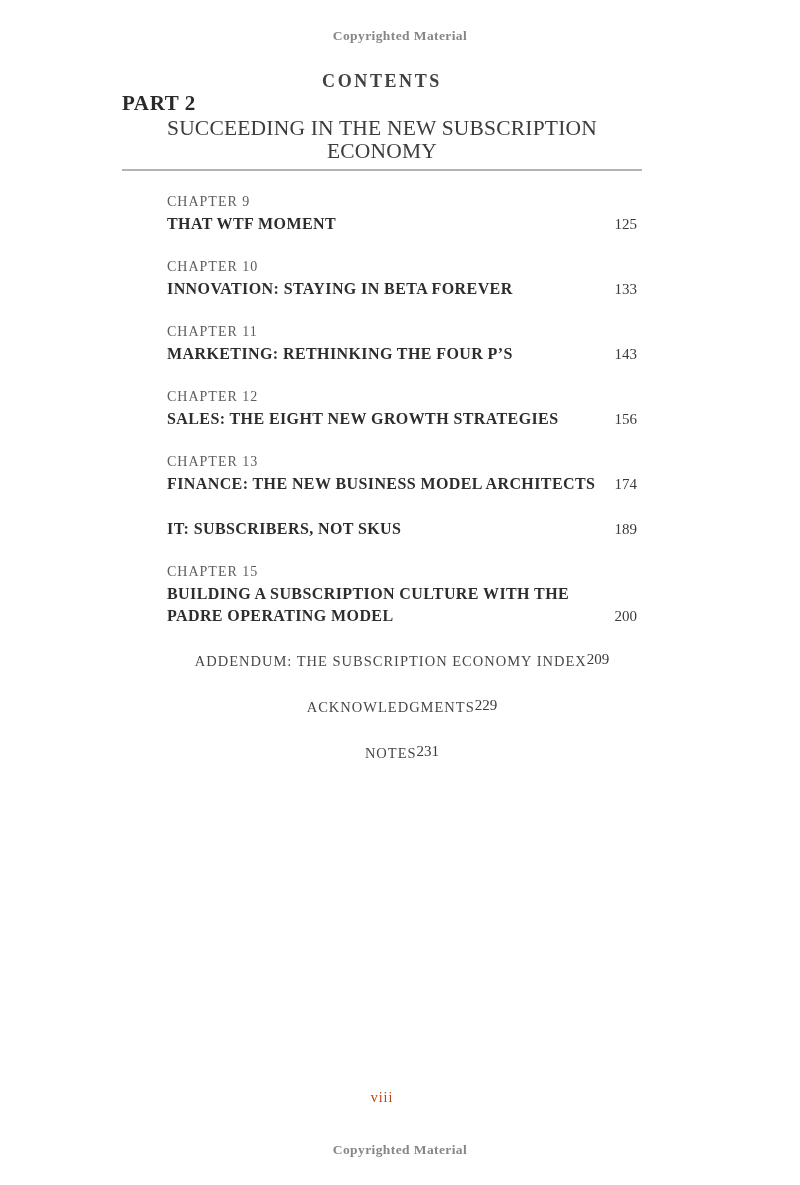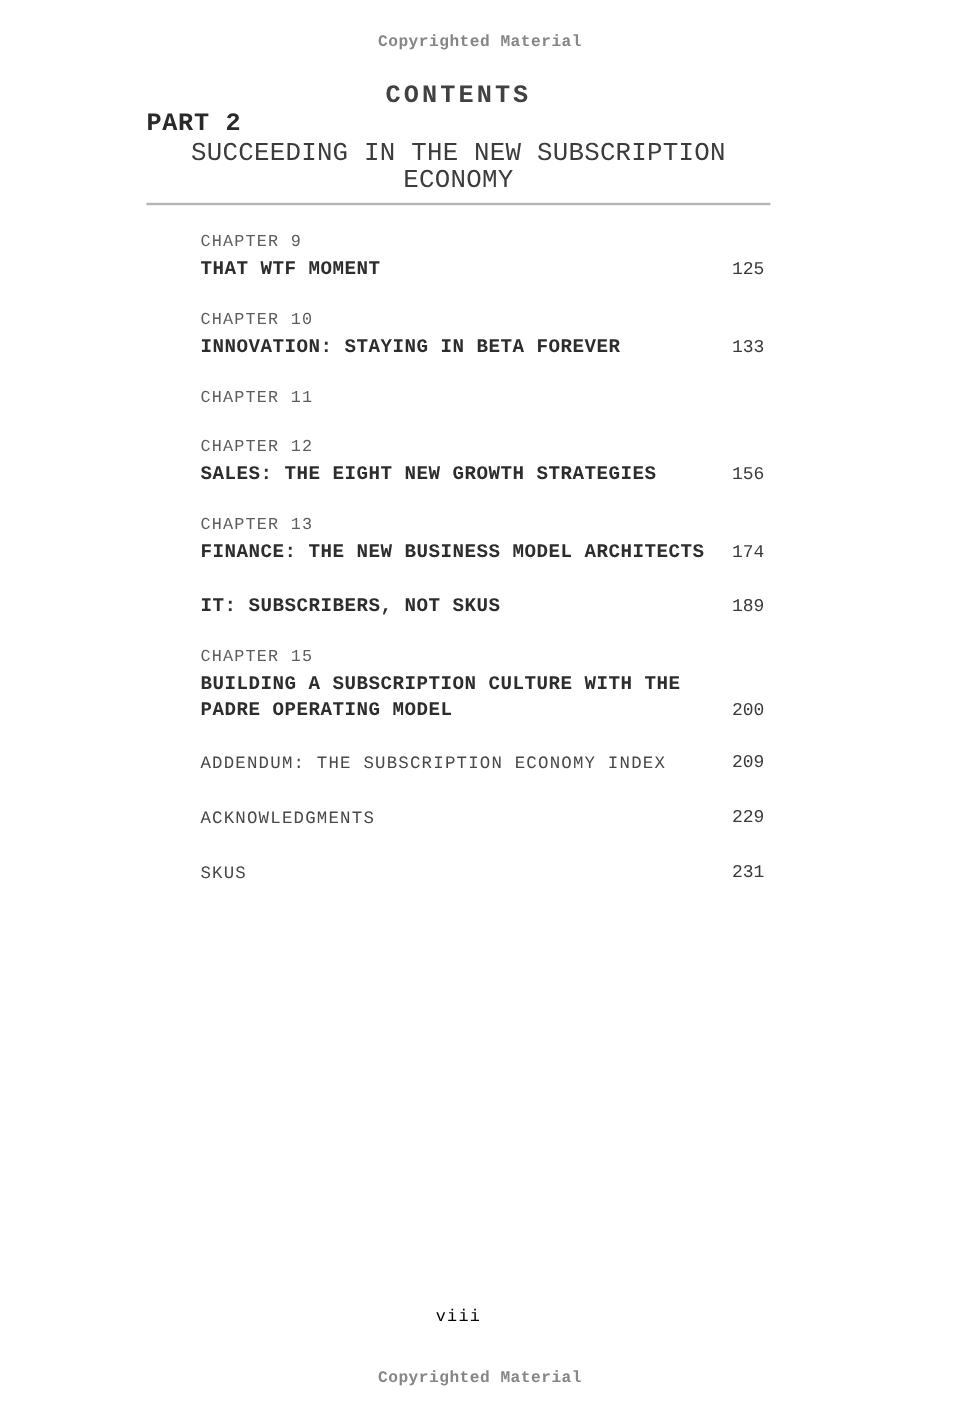--- a/index.html
+++ b/index.html
@@ -2,40 +2,40 @@
 <html><head>
 <meta charset="utf-8">
 <style>
   * { margin: 0; padding: 0; box-sizing: border-box; }
   html, body { background: #ffffff; }
   .page {
     position: relative;
     width: 800px;
     height: 1185px;
     background: #ffffff;
-    font-family: Liberation Mono, monospace;
+    font-family: Liberation Serif, serif;
     overflow: hidden;
   }
   .copyright-top {
     padding-top: 27px;
     text-align: center;
     font-size: 13.5px;
     line-height: 17px;
     font-weight: 700;
     letter-spacing: 0.4px;
     color: #868686;
   }
   .content {
     margin-left: 122px;
     width: 520px;
   }
   .contents-heading {
     margin-top: 28px;
     text-align: center;
-    font-size: 21px;
+    font-size: 18px;
     line-height: 18px;
     font-weight: 700;
     letter-spacing: 2.6px;
     color: #414141;
   }
   .part-label {
     text-align: left;
     font-size: 21px;
     line-height: 27px;
     font-weight: 700;
@@ -75,21 +75,21 @@
     font-weight: 700;
     font-size: 16px;
     line-height: 22px;
     letter-spacing: 0.4px;
     color: #2d2d2d;
     white-space: pre-line;
     max-width: 440px;
   }
   .back-row {
     display: flex;
-    justify-content: space-between;
+    justify-content: center;
     align-items: flex-end;
     margin-bottom: 26px;
   }
   .back-title {
     font-size: 14.5px;
     line-height: 18px;
     letter-spacing: 1px;
     color: #484848;
   }
   .page-num {
@@ -100,21 +100,21 @@
     padding-bottom: 1px;
     flex-shrink: 0;
   }
   .folio {
     position: absolute;
     top: 1090px;
     left: 122px;
     width: 520px;
     text-align: center;
     font-size: 14px;
-    color: #000000;
+    color: #c2410c;
     letter-spacing: 1px;
   }
   .copyright-bottom {
     position: absolute;
     top: 1142px;
     left: 0;
     width: 800px;
     text-align: center;
     font-size: 13.5px;
     font-weight: 700;
@@ -152,20 +152,24 @@
       <div class="toc-entry">
         <div class="chapter-label">CHAPTER 10</div>
         <div class="entry-row">
           <div class="chapter-title">INNOVATION: STAYING IN BETA FOREVER</div>
           <div class="page-num">133</div>
         </div>
       </div>
 
       <div class="toc-entry">
         <div class="chapter-label">CHAPTER 11</div>
+        <div class="entry-row">
+          <div class="chapter-title">MARKETING: RETHINKING THE FOUR P’S</div>
+          <div class="page-num">143</div>
+        </div>
       </div>
 
       <div class="toc-entry">
         <div class="chapter-label">CHAPTER 12</div>
         <div class="entry-row">
           <div class="chapter-title">SALES: THE EIGHT NEW GROWTH STRATEGIES</div>
           <div class="page-num">156</div>
         </div>
       </div>
 
@@ -197,21 +201,21 @@
         <div class="back-title">ADDENDUM: THE SUBSCRIPTION ECONOMY INDEX</div>
         <div class="page-num">209</div>
       </div>
 
       <div class="back-row">
         <div class="back-title">ACKNOWLEDGMENTS</div>
         <div class="page-num">229</div>
       </div>
 
       <div class="back-row">
-        <div class="back-title">SKUS</div>
+        <div class="back-title">NOTES</div>
         <div class="page-num">231</div>
       </div>
 
 
     </div>
   </div>
 
   <div class="folio">viii</div>
   <div class="copyright-bottom">Copyrighted Material</div>
 

